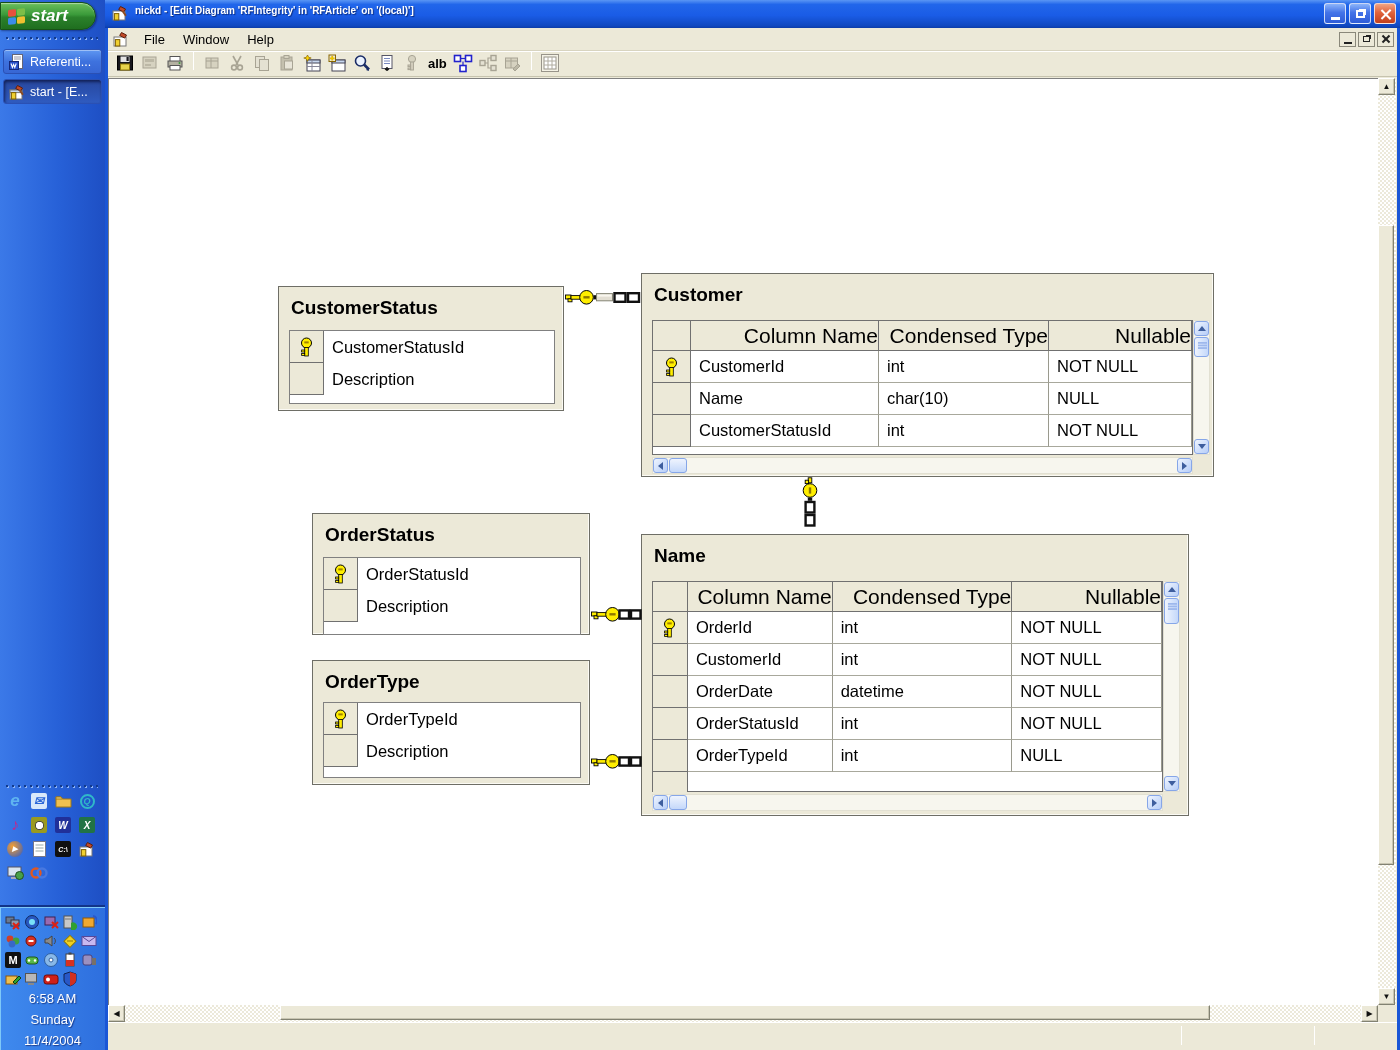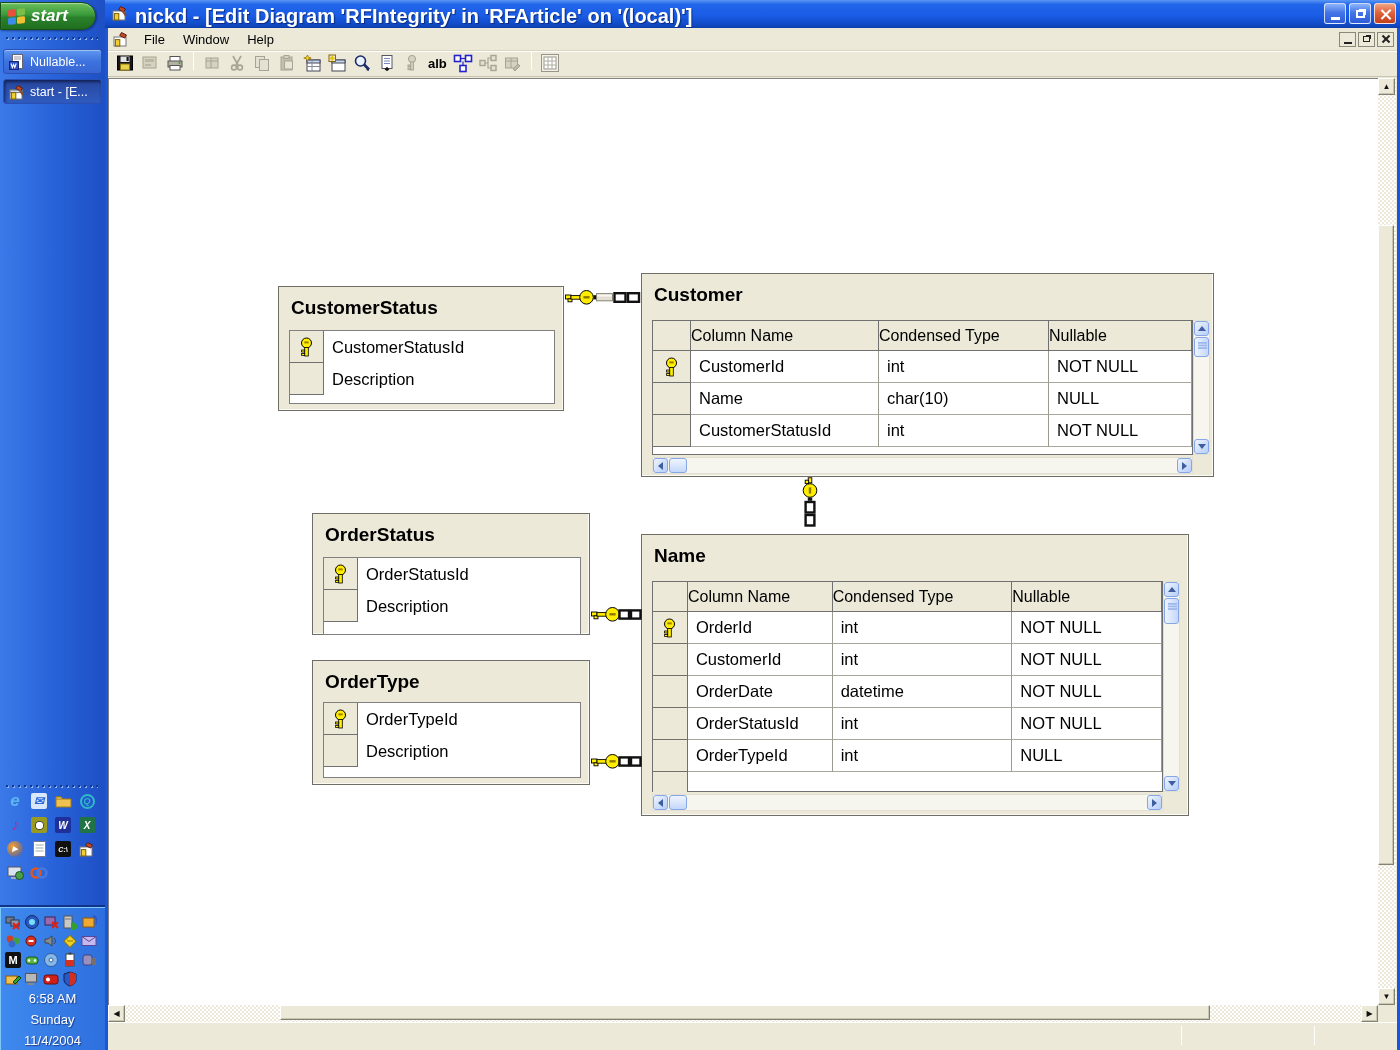--- a/index.html
+++ b/index.html
@@ -46,21 +46,21 @@
   .tri { width:16px; height:16px; cursor:pointer; }
   .clocktxt { position:absolute; left:0; width:105px; text-align:center; color:#fff;
     font-size:13px; text-shadow:1px 1px 1px rgba(0,0,60,.5); }
 
   
   #mainwin { position:absolute; left:105px; top:0; width:1295px; height:1050px; background:#ECE9D8; }
   #titlebar { position:absolute; left:0; top:0; width:1295px; height:28px;
     background:linear-gradient(to bottom,#5A96F4 0%,#2166EA 16%,#1A5CE6 55%,#1048C0 92%,#0C3CA8 100%);
     display:flex; align-items:center; }
   #title-text { position:absolute; left:30px; top:5px; color:#fff; font-weight:bold;
-    font-size:20px; text-shadow:1px 1px 1px #0A2C80; white-space:nowrap; }
+    font-size:10px; text-shadow:1px 1px 1px #0A2C80; white-space:nowrap; }
   .cap-btn { position:absolute; top:3px; width:22px; height:21px; border-radius:3px;
     border:1px solid rgba(255,255,255,.75); cursor:pointer;
     display:flex; align-items:center; justify-content:center; }
   .cap-blue { background:linear-gradient(to bottom,#8CB4FA,#4474E8 45%,#2E5CD8); }
   .cap-red  { background:linear-gradient(to bottom,#F0A484,#E0633C 45%,#C2401C); }
   .g-min { width:9px; height:3px; background:#fff; margin-top:9px; }
   .g-rest { width:9px; height:8px; border:2px solid #fff; box-shadow:2px -2px 0 -1px #fff; }
   .g-x { position:relative; width:11px; height:11px; }
   .g-x::before,.g-x::after { content:""; position:absolute; left:5px; top:0; width:2.4px;
     height:13px; background:#fff; }
@@ -119,22 +119,22 @@
   .selcol { position:absolute; left:0; top:0; width:34px; }
   .selcell { width:34px; height:32px; background:#ECE9D8; border-right:1px solid #707070;
     border-bottom:1px solid #707070; display:flex; align-items:center; justify-content:center; }
   .keyrowtxt { position:absolute; left:42px; font-size:16.5px; line-height:32px; color:#000;
     white-space:nowrap; }
 
   .gridwrap { position:absolute; border:1px solid #707070; background:#fff; }
   .grow { display:flex; }
   .gc { border-right:1px solid #9A9A8E; border-bottom:1px solid #A8A89C; background:#fff;
     font-size:16.5px; line-height:30px; padding-left:8px; white-space:nowrap; overflow:hidden; }
-  .gh { background:#ECE9D8; text-align:left; padding-left:0; border-right:1px solid #707070;
-    border-bottom:1px solid #707070; font-size:16px; line-height:29px; }
+  .gh { background:#ECE9D8; text-align:right; padding-left:0; border-right:1px solid #707070;
+    border-bottom:1px solid #707070; font-size:21px; line-height:29px; }
   .gsel { background:#ECE9D8; border-right:1px solid #707070; border-bottom:1px solid #707070;
     display:flex; align-items:center; justify-content:center; padding-left:0; }
   .cust .w-sel{width:38px;} .cust .w-c1{width:188px;} .cust .w-c2{width:170px;} .cust .w-c3{width:143px;}
   .ord  .w-sel{width:35px;} .ord  .w-c1{width:145px;} .ord  .w-c2{width:180px;} .ord  .w-c3{width:150px;}
   .hrow { height:30px; } .drow { height:32px; }
 
   
   .xsb-v { position:absolute; width:17px; background:#F7F6EE; border:1px solid #E2E0D2; }
   .xsb-h { position:absolute; height:17px; background:#F7F6EE; border:1px solid #E2E0D2; }
   .xbtn { position:absolute; width:15px; height:15px; border-radius:3px; border:1px solid #86A6E8;
@@ -172,21 +172,21 @@
   <div class="tb-dots" style="top:35px"></div>
 
   <div class="task-btn" style="top:49px">
     <svg class="mini-ic" viewBox="0 0 16 16">
       <rect x="3.5" y="0.5" width="10" height="14" fill="#fff" stroke="#667"></rect>
       <rect x="5" y="2.5" width="7" height="1" fill="#99A"></rect>
         <rect x="5" y="4.5" width="7" height="1" fill="#99A"></rect>
       <rect x="0.5" y="7.5" width="9" height="8" fill="#2A50C8" stroke="#15287A"></rect>
       <path d="M2 9.5 l1.4 4 l1.2-3 l1.2 3 l1.4-4" stroke="#fff" fill="none" stroke-width="1.1"></path>
     </svg>
-    <span>Nullable...</span>
+    <span>Referenti...</span>
   </div>
   <div class="task-btn pressed" style="top:79px">
     <svg class="mini-ic" viewBox="0 0 16 16">
       <rect x="1" y="6" width="12" height="9" fill="#fff" stroke="#777"></rect>
       <rect x="1" y="6" width="12" height="2.6" fill="#C8D8F0" stroke="#777"></rect>
       <rect x="2.4" y="8.6" width="4.4" height="6.4" fill="#F0D030" stroke="#806000"></rect>
       <path d="M8.5 1.5 l5 2.6 l-1.8 3 l-5-2.6 z" fill="#C24A28" stroke="#5C1E0C"></path>
       <rect x="11" y="5.4" width="2" height="6" transform="rotate(-35 12 8)" fill="#8A4A20"></rect>
     </svg>
     <span>start - [E...</span>

